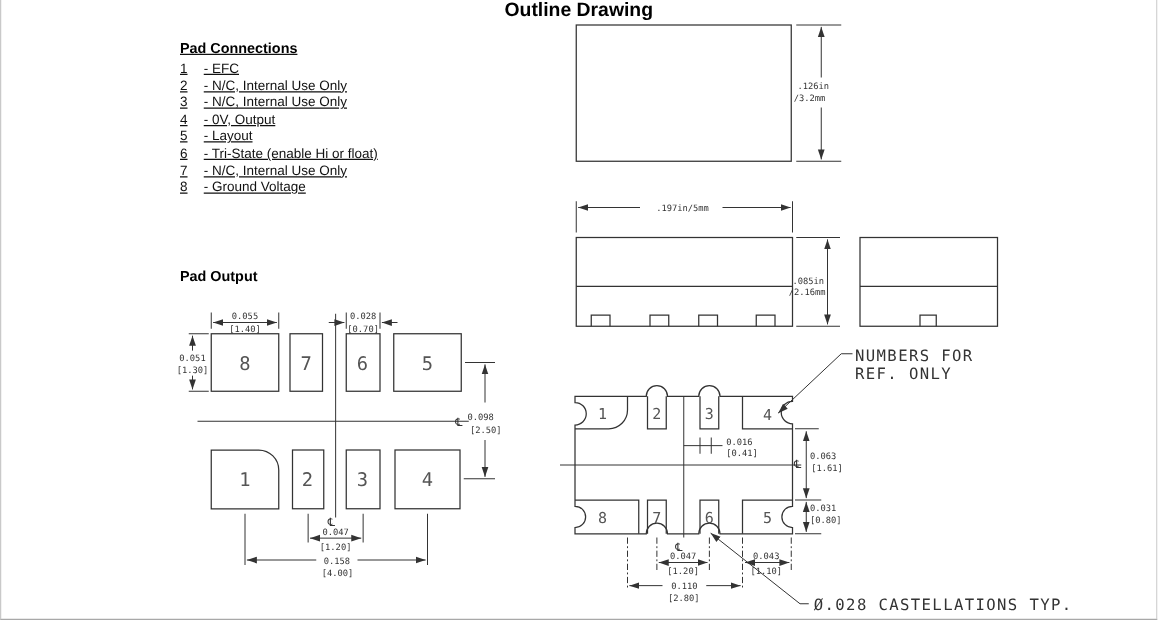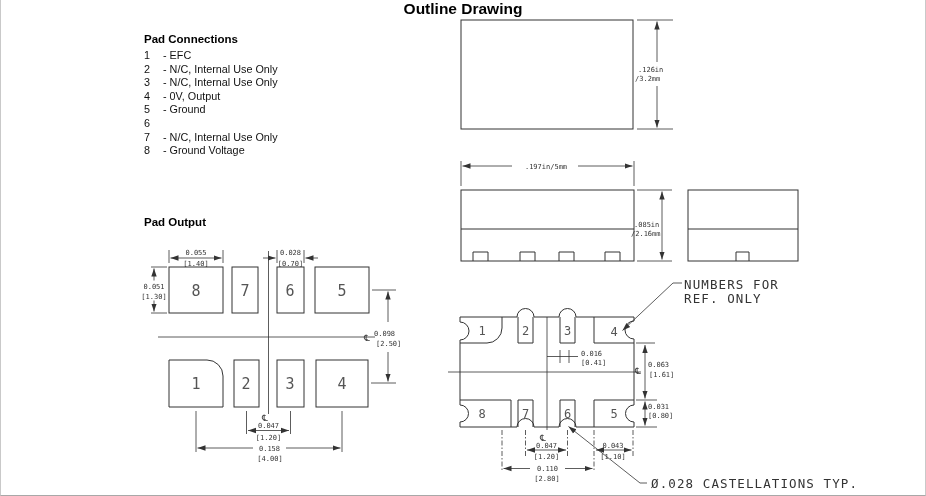--- a/index.html
+++ b/index.html
@@ -1,21 +1,21 @@
 <!DOCTYPE html>
 <html><head>
 <meta charset="utf-8">
 <style>
   html,body{margin:0;padding:0;background:#fff;}
   .page{position:relative;width:926px;height:496px;background:#fff;overflow:hidden;
         box-sizing:border-box;border-left:1px solid #c9c9c9;border-right:1px solid #c9c9c9;
         border-bottom:1px solid #a8a8a8;font-family:"Liberation Sans",sans-serif;color:#111;padding-left:32px;}
   .title{position:absolute;top:0;left:0;width:100%;text-align:center;
          font:bold 15.5px "Liberation Sans",sans-serif;color:#000;}
-  .pc{position:absolute;left:143px;top:33px;}
+  .pc{position:absolute;left:143px;top:33px;text-decoration:underline;}
   .pc-h{font:bold 11.5px "Liberation Sans",sans-serif;margin:0 0 4px 0;color:#000;}
   .pc-row{display:flex;font:10.8px/13.6px "Liberation Sans",sans-serif;}
   .pc-num{width:19px;}
   .pl-h{position:absolute;left:143px;top:216px;font:bold 11.5px "Liberation Sans",sans-serif;color:#000;}
   svg{position:absolute;left:0;top:0;}
   .s{stroke:#333;stroke-width:1;fill:none}
   .sd{stroke:#333;stroke-width:.8;fill:none}
   .dsh{stroke-dasharray:5 2 1.5 2}
   .ae{marker-end:url(#arr)}
   .as{marker-start:url(#arr)}
@@ -47,24 +47,25 @@
     <div class="pc-row">
         <span class="pc-num">3</span>
         <span>- N/C, Internal Use Only</span>
       </div>
     <div class="pc-row">
         <span class="pc-num">4</span>
         <span>- 0V, Output</span>
       </div>
     <div class="pc-row">
         <span class="pc-num">5</span>
-        <span>- Ground</span>
+        <span>- Layout</span>
       </div>
     <div class="pc-row">
         <span class="pc-num">6</span>
+        <span>- Tri-State (enable Hi or float)</span>
       </div>
     <div class="pc-row">
         <span class="pc-num">7</span>
         <span>- N/C, Internal Use Only</span>
       </div>
     <div class="pc-row">
         <span class="pc-num">8</span>
         <span>- Ground Voltage</span>
       </div>
   </div>

